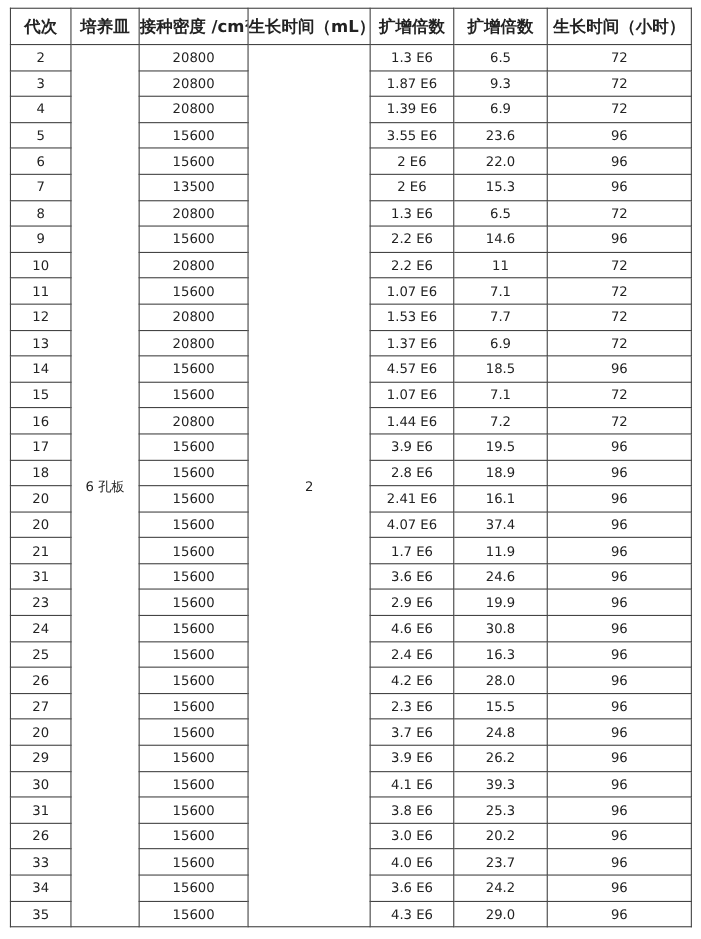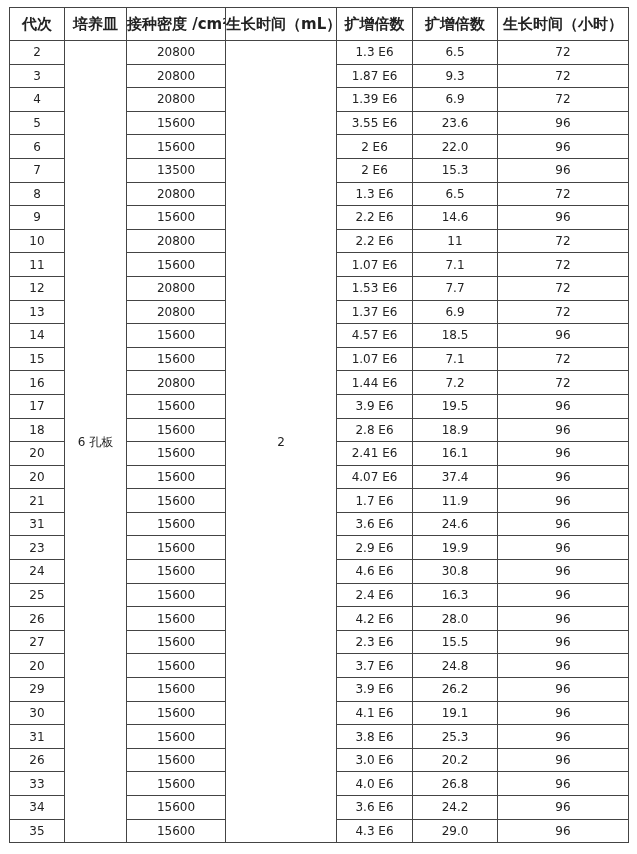--- a/index.html
+++ b/index.html
@@ -234,42 +234,42 @@
         <td>29</td>
         <td>15600</td>
         <td>3.9 E6</td>
         <td>26.2</td>
         <td>96</td>
       </tr>
       <tr>
         <td>30</td>
         <td>15600</td>
         <td>4.1 E6</td>
-        <td>19.1</td>
+        <td>39.3</td>
         <td>96</td>
       </tr>
       <tr>
         <td>31</td>
         <td>15600</td>
         <td>3.8 E6</td>
         <td>25.3</td>
         <td>96</td>
       </tr>
       <tr>
         <td>26</td>
         <td>15600</td>
         <td>3.0 E6</td>
         <td>20.2</td>
         <td>96</td>
       </tr>
       <tr>
         <td>33</td>
         <td>15600</td>
         <td>4.0 E6</td>
-        <td>26.8</td>
+        <td>23.7</td>
         <td>96</td>
       </tr>
       <tr>
         <td>34</td>
         <td>15600</td>
         <td>3.6 E6</td>
         <td>24.2</td>
         <td>96</td>
       </tr>
       <tr>

